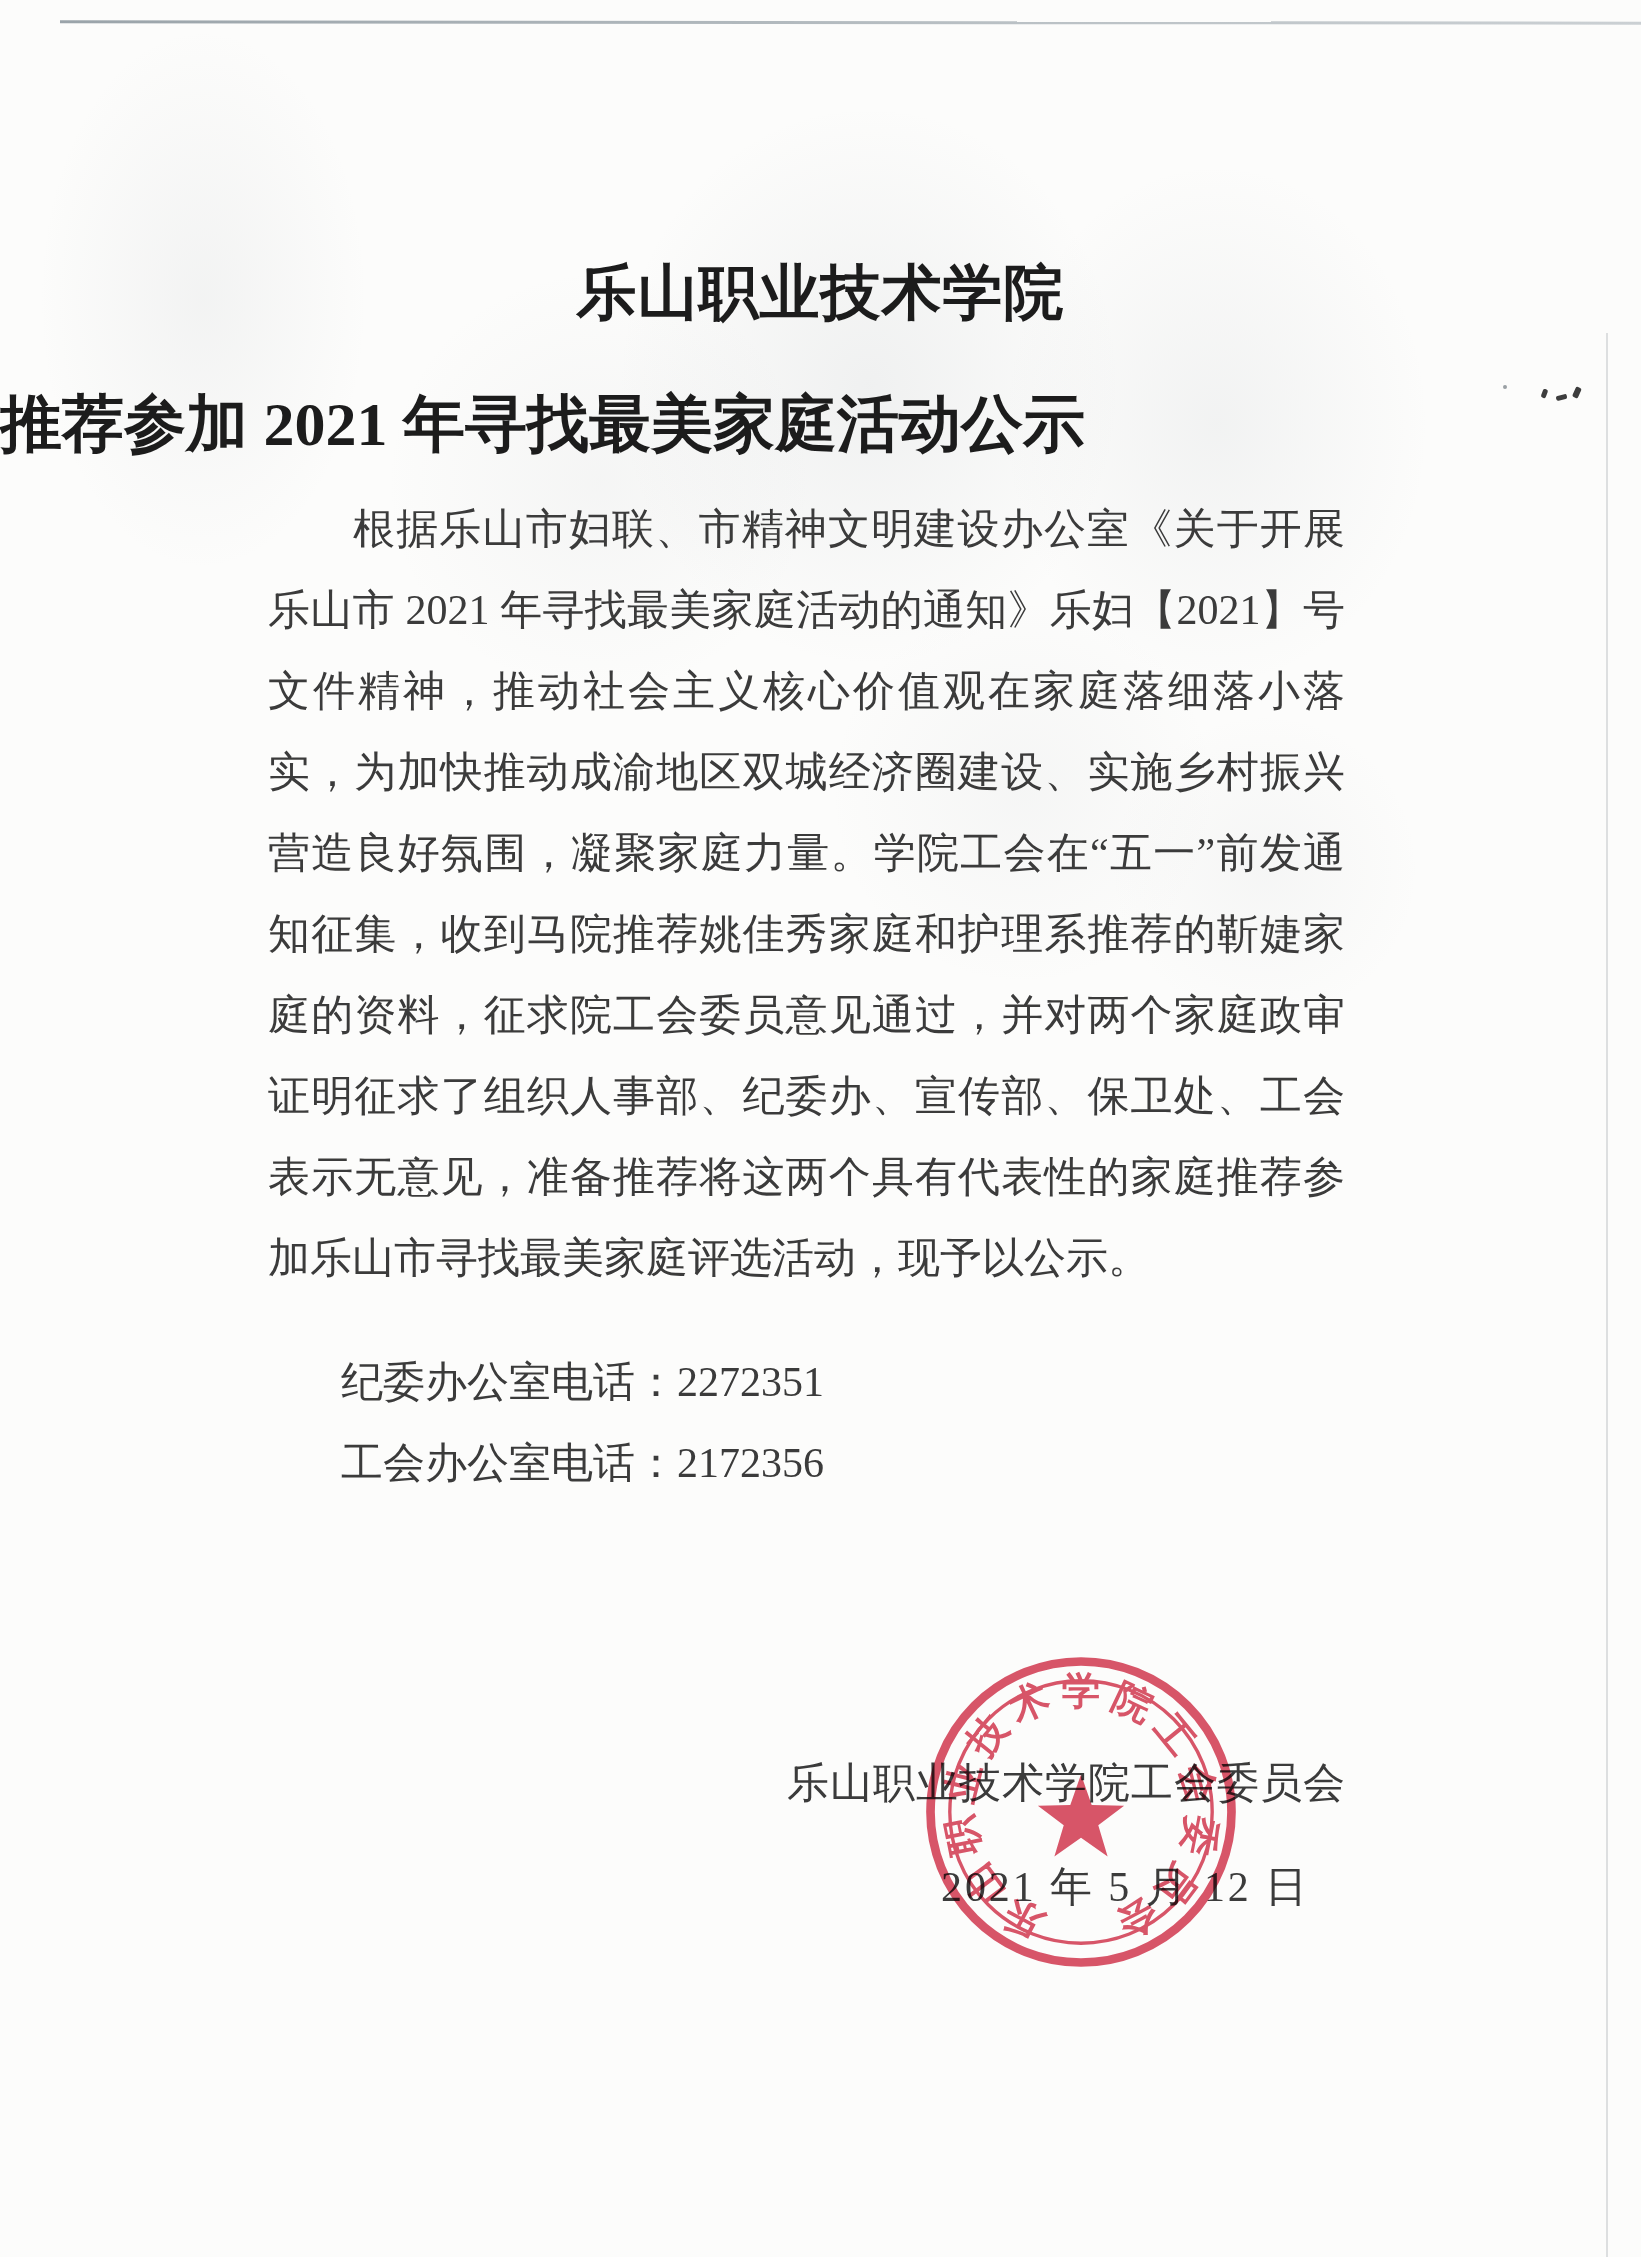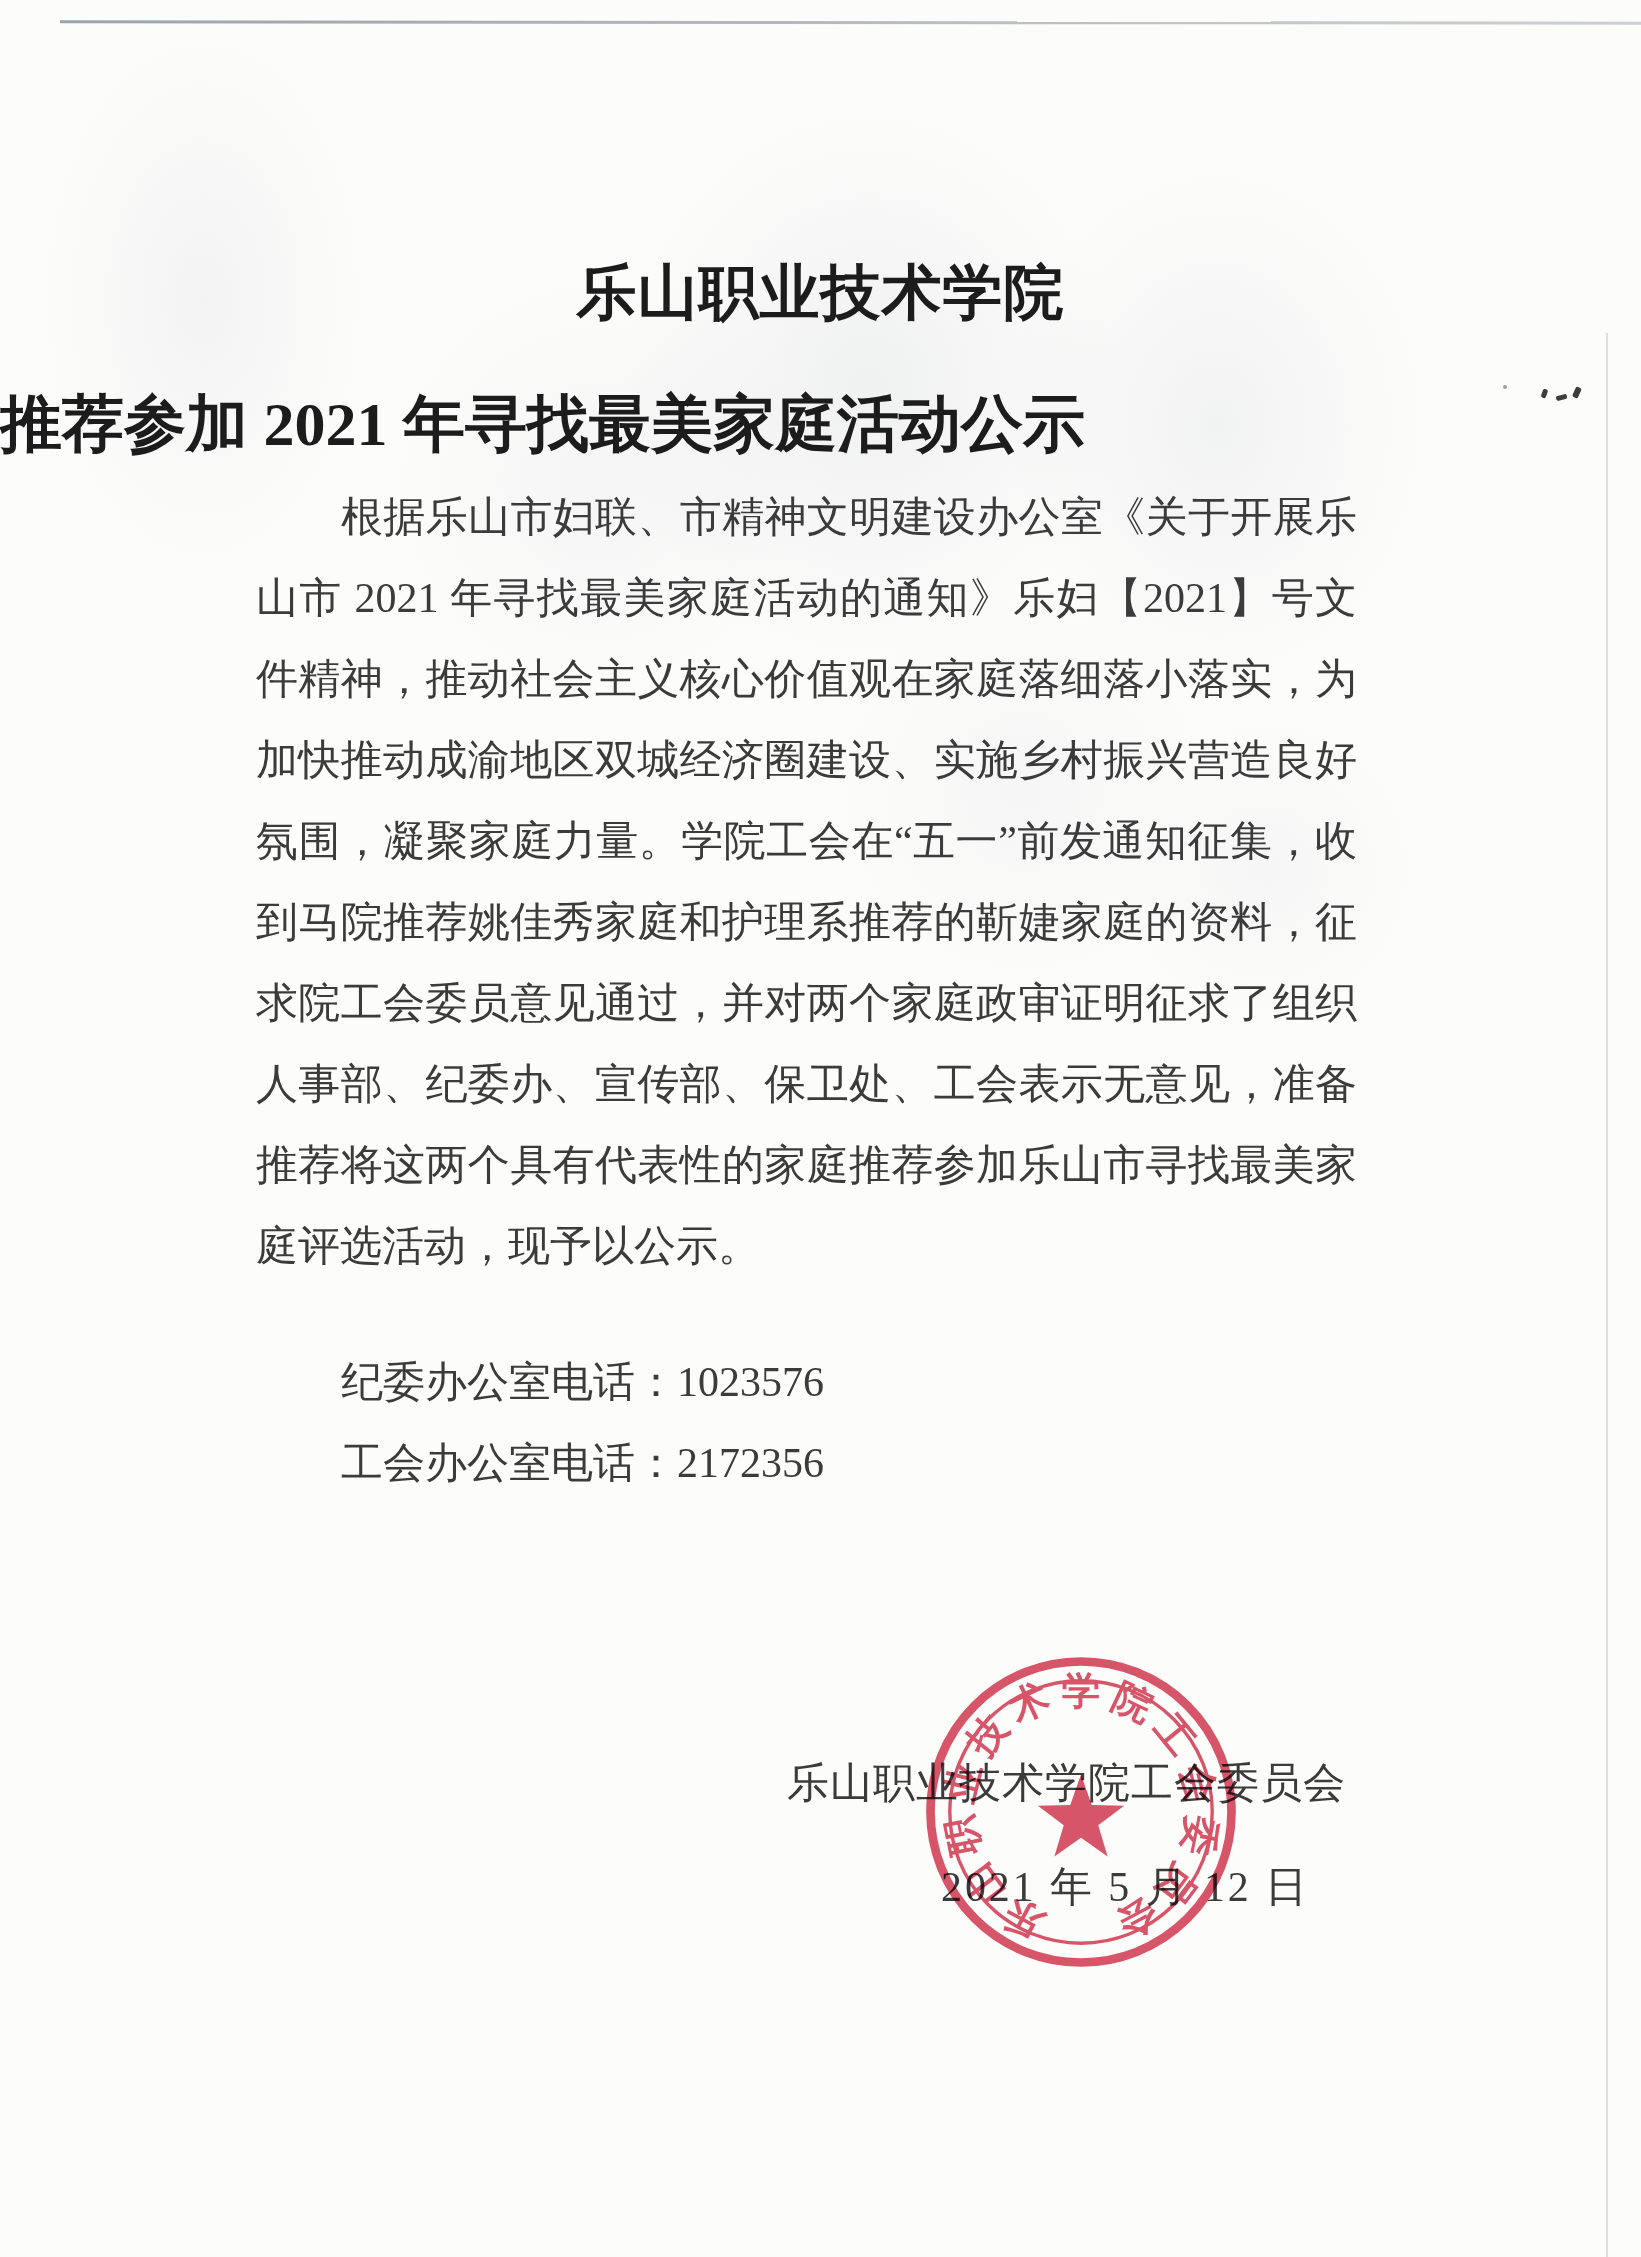--- a/index.html
+++ b/index.html
@@ -35,21 +35,21 @@
   .sp3{left:1574px;top:387px;width:5.8px;height:10.6px;transform:rotate(24deg);}
   .sp4{left:1503px;top:385px;width:3.9px;height:3.9px;background:#9aa0a4;}
   
   .doc-title{position:absolute;left:0;top:253px;width:1641px;text-align:center;
        font-size:60px;font-weight:bold;color:#1c1c1c;letter-spacing:1px;}
   .doc-subtitle{position:absolute;left:0;top:382px;width:1641px;text-align:left;
        font-size:62px;font-weight:bold;color:#1c1c1c;}
   .body-block{position:absolute;left:256px;top:477px;width:1101px;
        font-size:42px;line-height:81px;color:#3b3b3b;
        text-align:justify;text-justify:inter-character;}
-  .body-block p{margin:0;text-indent:85px;}
+  .body-block p{margin:12px;text-indent:85px;}
   .closing-block{position:absolute;left:256px;top:1342px;width:1139px;
        font-size:42px;line-height:81px;color:#3b3b3b;}
   .closing-block p{margin:0;text-indent:85px;white-space:nowrap;}
   .signature-line{position:absolute;left:787px;top:1755px;font-size:42px;
        color:#3b3b3b;letter-spacing:1px;white-space:nowrap;}
   .date-line{position:absolute;left:941px;top:1859px;font-size:42px;
        color:#3b3b3b;letter-spacing:2.9px;white-space:nowrap;}
   
   .seal{position:absolute;left:917px;top:1648px;width:328px;height:328px;
        color:var(--seal-color,#d6435a);opacity:.9;mix-blend-mode:multiply;}
@@ -75,21 +75,21 @@
 <div class="speck sp4"></div>
 
 <div class="doc-title">乐山职业技术学院</div>
 <div class="doc-subtitle">推荐参加 2021 年寻找最美家庭活动公示</div>
 
 <div class="body-block">
   <p>根据乐山市妇联、市精神文明建设办公室《关于开展乐山市 2021 年寻找最美家庭活动的通知》乐妇【2021】号文件精神，推动社会主义核心价值观在家庭落细落小落实，为加快推动成渝地区双城经济圈建设、实施乡村振兴营造良好氛围，凝聚家庭力量。学院工会在“五一”前发通知征集，收到马院推荐姚佳秀家庭和护理系推荐的靳婕家庭的资料，征求院工会委员意见通过，并对两个家庭政审证明征求了组织人事部、纪委办、宣传部、保卫处、工会表示无意见，准备推荐将这两个具有代表性的家庭推荐参加乐山市寻找最美家庭评选活动，现予以公示。</p>
 </div>
 
 <div class="closing-block">
-  <p>纪委办公室电话：1023576</p>
+  <p>纪委办公室电话：2272351</p>
   <p>工会办公室电话：2172356</p>
 </div>
 
 <div class="signature-line">乐山职业技术学院工会委员会</div>
 <div class="date-line">2021 年 5 月 12 日</div>
 
 <svg class="seal" viewBox="0 0 340 340" xmlns="http://www.w3.org/2000/svg">
   <circle class="seal-ring" cx="170" cy="170" r="156" stroke-width="9"></circle>
   <circle class="seal-ring" cx="170" cy="170" r="136" stroke-width="3.5"></circle>
   <g transform="translate(170,178)">

